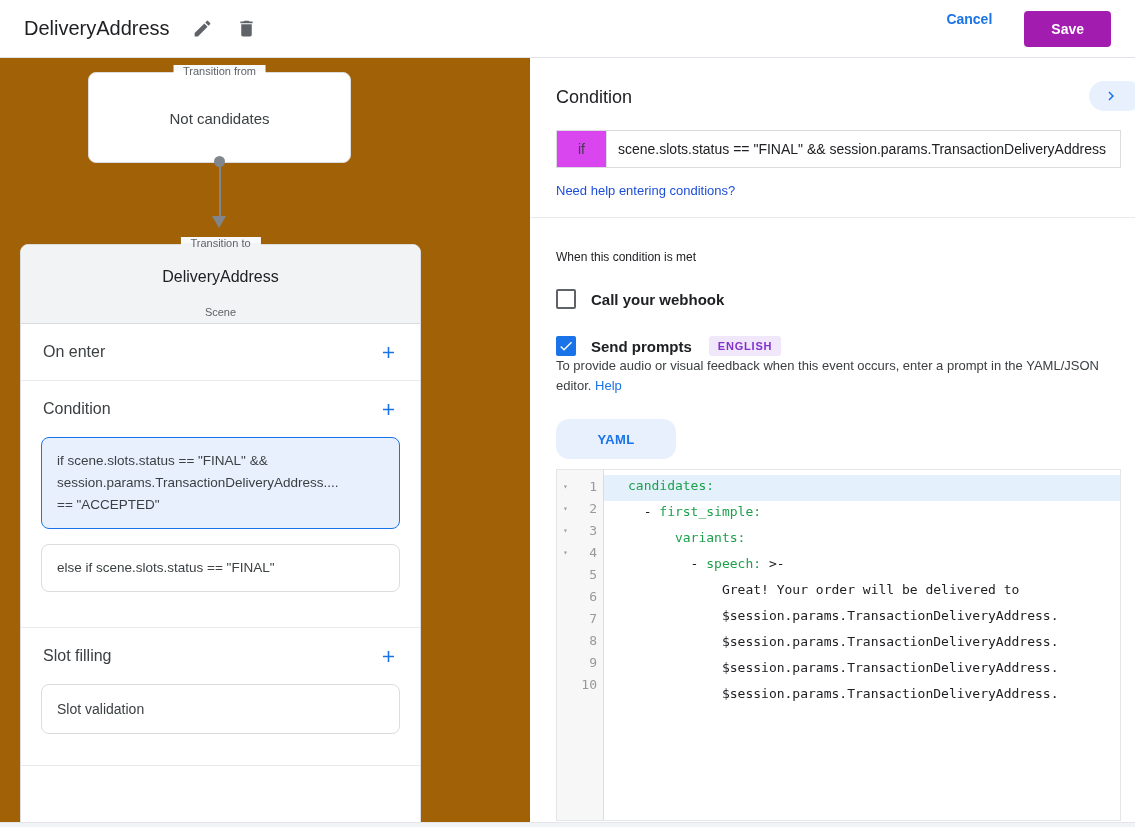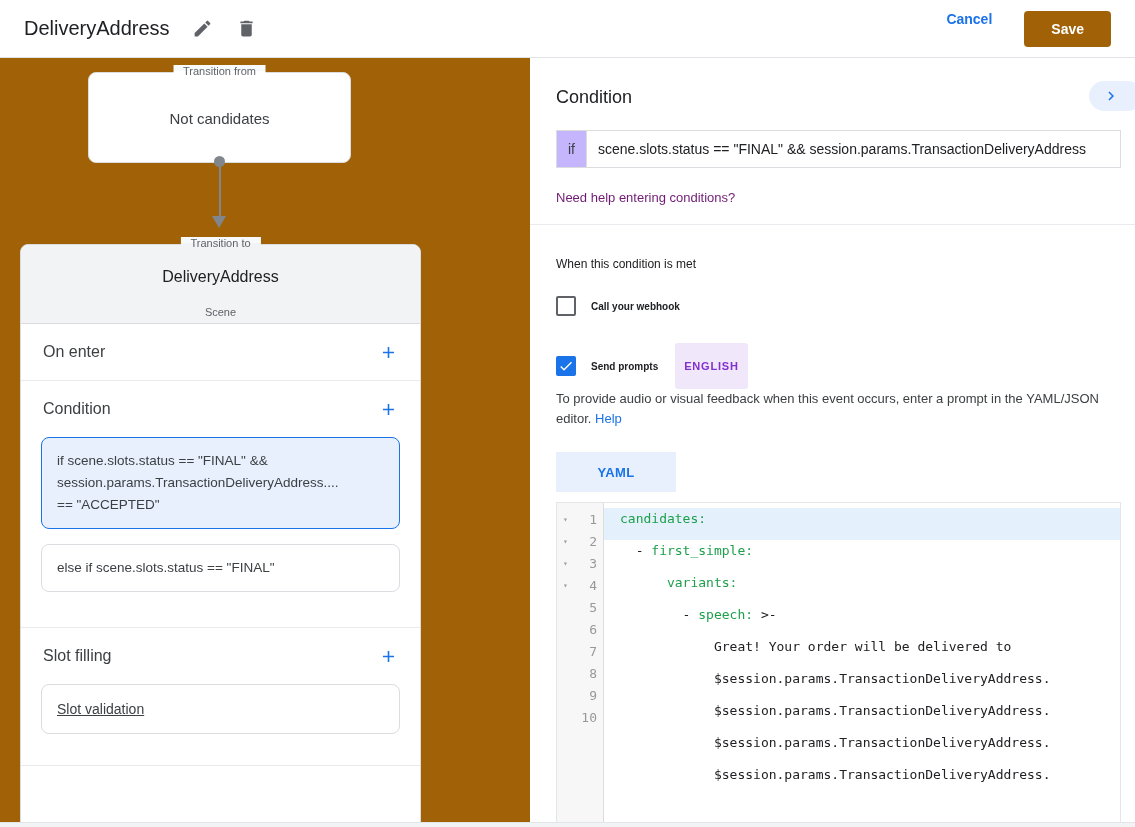--- a/index.html
+++ b/index.html
@@ -8,21 +8,21 @@
   .app { position:relative; width:1135px; height:827px; background:#fff; }
 
   
   .hdr { position:absolute; top:0; left:0; right:0; height:58px; background:#fff;
     border-bottom:1px solid #e0e3e7; display:flex; align-items:center; padding:0 24px; z-index:6; }
   .hdr-title { font-size:20px; color:#202124; }
   .icon-btn { margin-left:22px; width:22px; height:22px; color:#5f6368; cursor:pointer; display:flex; align-items:center; }
   .icon-btn svg { width:21px; height:21px; fill:#5f6368; }
   .hdr-actions { margin-left:auto; display:flex; align-items:flex-start; }
   .btn-cancel { color:#1a73e8; font-size:14px; font-weight:bold; margin-right:32px; cursor:pointer; background:none; border:none; font-family:inherit; }
-  .btn-save { background:#a16207; color:#fff; font-size:14px; font-weight:bold; border:none; border-radius:4px;
+  .btn-save { background:#a21caf; color:#fff; font-size:14px; font-weight:bold; border:none; border-radius:4px;
     padding:10px 27px; cursor:pointer; font-family:inherit; }
 
   
   .left { position:absolute; top:58px; left:0; width:530px; bottom:0; background:#a16207; overflow:hidden; }
   .legend { position:absolute; top:-8px; left:50%; transform:translateX(-50%); font-size:11px; color:#5f6368;
     padding:0 10px; white-space:nowrap; }
   .tfrom { position:absolute; left:88px; top:14px; width:263px; height:91px; background:#fff;
     border:1px solid #dadce0; border-radius:8px; }
   .tfrom .legend { background:linear-gradient(#f8f9fa 50%, #ffffff 50%); }
   .tfrom-value { position:absolute; top:50%; left:0; right:0; transform:translateY(-50%); text-align:center;
@@ -43,61 +43,61 @@
   .label-row { display:flex; align-items:center; justify-content:space-between; padding:0 22px; height:56px;
     font-size:16px; color:#3c4043; }
   .sec { border-bottom:1px solid #e8eaed; }
   .sec.pad-b { padding-bottom:20px; }
   .plus-btn { width:20px; height:20px; cursor:pointer; display:flex; align-items:center; justify-content:center; }
   .plus-btn svg { width:19px; height:19px; fill:#1a73e8; }
   .cond-card { margin:0 20px 15px; border:1px solid #dadce0; border-radius:8px; background:#fff;
     padding:12px 15px; font-size:13.5px; line-height:22px; color:#3c4043; white-space:pre-line; cursor:pointer; }
   .cond-card.selected { background:#e8f0fe; border:1.5px solid #1a73e8; }
   .slot-card { margin:0 20px 11px; border:1px solid #dadce0; border-radius:8px; background:#fff;
-    padding:16px 15px; font-size:14px; color:#3c4043; cursor:pointer;text-decoration:underline; }
+    padding:16px 15px; font-size:14px; color:#3c4043; cursor:pointer; }
 
   
   .right { position:absolute; top:58px; left:530px; width:605px; bottom:0; background:#fff; padding-left:26px; }
   .cond-head-row { position:relative; padding-top:29px; }
   .h-cond { font-size:18px; font-weight:400; color:#202124; }
   .expand-pill { position:absolute; top:23px; right:-8px; width:54px; height:30px; background:#e8f0fe;
     border-radius:15px; display:flex; align-items:center; padding-left:13px; cursor:pointer; }
   .expand-pill svg { width:18px; height:18px; fill:#1a73e8; }
   .if-row { margin-top:22px; margin-right:14px; height:38px; border:1px solid #dadce0; display:flex; background:#fff; }
-  .if-cell { width:30px; background:#c4b5fd; border-right:1px solid #dadce0; display:flex; align-items:center;
+  .if-cell { width:50px; background:#d946ef; border-right:1px solid #dadce0; display:flex; align-items:center;
     justify-content:center; font-size:14px; color:#3c4043; flex-shrink:0; }
   .expr-input { flex:1; min-width:0; border:none; outline:none; background:transparent; padding:0 11px;
     font-size:14px; color:#202124; font-family:inherit; white-space:nowrap; overflow:hidden; }
-  .help-link { display:inline-block; margin-top:22px; font-size:13px; color:#701a75; text-decoration:none; cursor:pointer; }
+  .help-link { display:inline-block; margin-top:15px; font-size:13px; color:#1d4ed8; text-decoration:none; cursor:pointer; }
   .panel-divider { margin:18px 0 0 -26px; width:605px; height:1px; background:#e8eaed; }
   .h-when { margin-top:32px; font-size:12px; font-weight:400; color:#202124; }
   .check-row { display:flex; align-items:center; margin-top:25px; }
   .check-row.second { margin-top:27px; }
   .cbox { width:20px; height:20px; border:2px solid #5f6368; border-radius:2px; background:#fff; cursor:pointer; flex-shrink:0; }
   .cbox.checked { border:none; background:#1a73e8; display:flex; align-items:center; justify-content:center; }
   .cbox.checked svg { width:16px; height:16px; fill:#fff; }
-  .check-label { margin-left:15px; font-size:10px; font-weight:bold; color:#202124; }
+  .check-label { margin-left:15px; font-size:15px; font-weight:bold; color:#202124; }
   .badge { margin-left:17px; background:#f0e7fa; color:#8430ce; font-size:11px; font-weight:bold;
-    letter-spacing:0.8px; padding:17px 9px; border-radius:3px; }
+    letter-spacing:0.8px; padding:4px 9px; border-radius:3px; }
   .desc { font-size:13px; line-height:20px; color:#3c4043; width:562px; }
   .desc .inline-link { color:#1a73e8; cursor:pointer; }
   .tabs { display:flex; margin-top:23px; }
   .tab { width:120px; height:40px; display:flex; align-items:center; justify-content:center; font-size:13px;
     font-weight:bold; letter-spacing:0.3px; color:#5f6368; cursor:pointer; }
-  .tab.active { background:#e8f0fe; color:#1a73e8; }
+  .tab.active { background:#e8f0fe; color:#1a73e8;border-radius:13px; }
 
   
   .editor { margin-top:10px; margin-right:14px; height:352px; border:1px solid #e4e6e8; display:flex;
     font-family:"DejaVu Sans Mono", monospace; font-size:13px; overflow:hidden; background:#fff; }
   .gutter { width:47px; background:#f7f7f7; border-right:1px solid #ddd; flex-shrink:0; padding-top:5px; }
   .g-row { height:22px; display:flex; align-items:center; }
   .fold { width:17px; text-align:center; color:#9aa0a6; font-size:8px; cursor:pointer; }
   .lnum { flex:1; text-align:right; padding-right:6px; color:#999; font-size:13px; }
   .code { flex:1; min-width:0; padding-top:5px; overflow:hidden; cursor:text; }
-  .c-row { height:32px; line-height:22px; white-space:pre; padding-left:16px; overflow:hidden; }
+  .c-row { height:26px; line-height:22px; white-space:pre; padding-left:24px; overflow:hidden; }
   .c-row.hl { background:#e4f0fc; }
   .tok-key { color:#1da04b; }
   .tok-plain { color:#202124; }
 
   .bottom-strip { position:absolute; left:0; right:0; bottom:0; height:5px; background:#f1f3f4;
     border-top:1px solid #e3e5e8; z-index:9; }
 </style>
 </head>
 <body>
 

